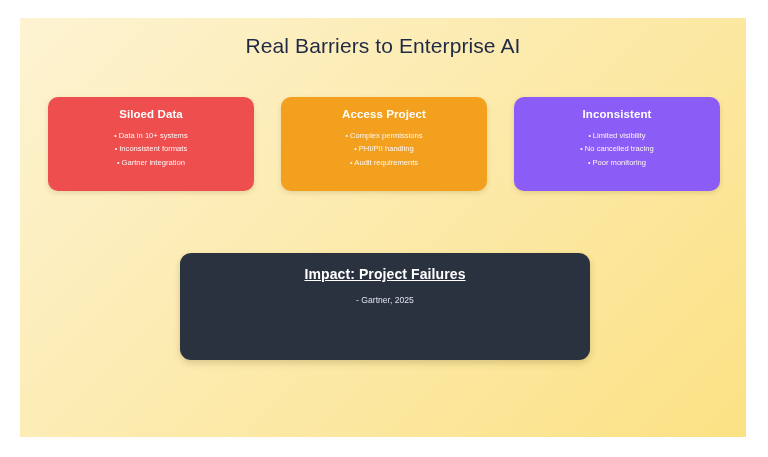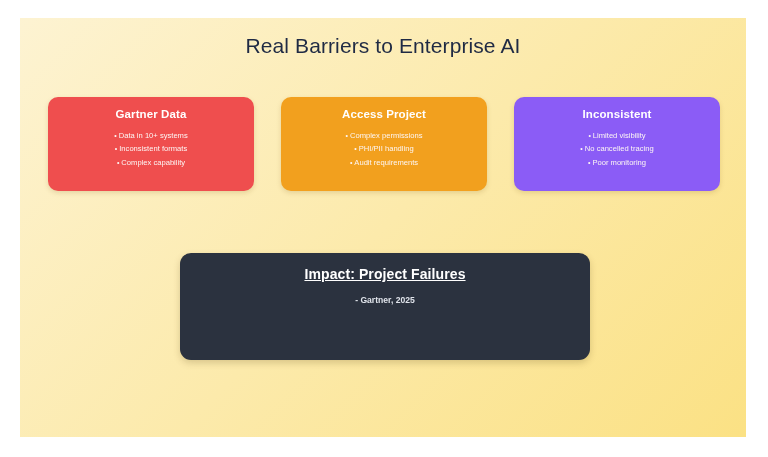--- a/index.html
+++ b/index.html
@@ -103,38 +103,37 @@
   .impact-line {
     font-size: 8.6px;
     color: #dfe3ea;
     text-align: center;
     line-height: 1.5;
     margin-bottom: 10px;
     white-space: nowrap;
   }
   .impact-line.source {
     margin-bottom: 0;
-    font-weight: bold;
   }
 </style>
 </head>
 <body>
 
 <div id="slide" style="background: linear-gradient(135deg, rgb(253, 243, 210) 0%, rgb(251, 225, 132) 100%);">
 
   <div id="slide-title" style="color: rgb(31, 42, 68);">Real Barriers to Enterprise AI</div>
 
   <div class="cards-row">
 
     <div class="card" style="background: rgb(239, 78, 78);">
-      <div class="card-title">Gartner Data</div>
+      <div class="card-title">Siloed Data</div>
       <ul class="card-bullets">
         <li><span class="bullet-dot">•</span><span>Data in 10+ systems</span></li>
         <li><span class="bullet-dot">•</span><span>Inconsistent formats</span></li>
-        <li><span class="bullet-dot">•</span><span>Complex capability</span></li>
+        <li><span class="bullet-dot">•</span><span>Gartner integration</span></li>
       </ul>
     </div>
 
     <div class="card" style="background: rgb(242, 160, 30);">
       <div class="card-title">Access Project</div>
       <ul class="card-bullets">
         <li><span class="bullet-dot">•</span><span>Complex permissions</span></li>
         <li><span class="bullet-dot">•</span><span>PHI/PII handling</span></li>
         <li><span class="bullet-dot">•</span><span>Audit requirements</span></li>
       </ul>

